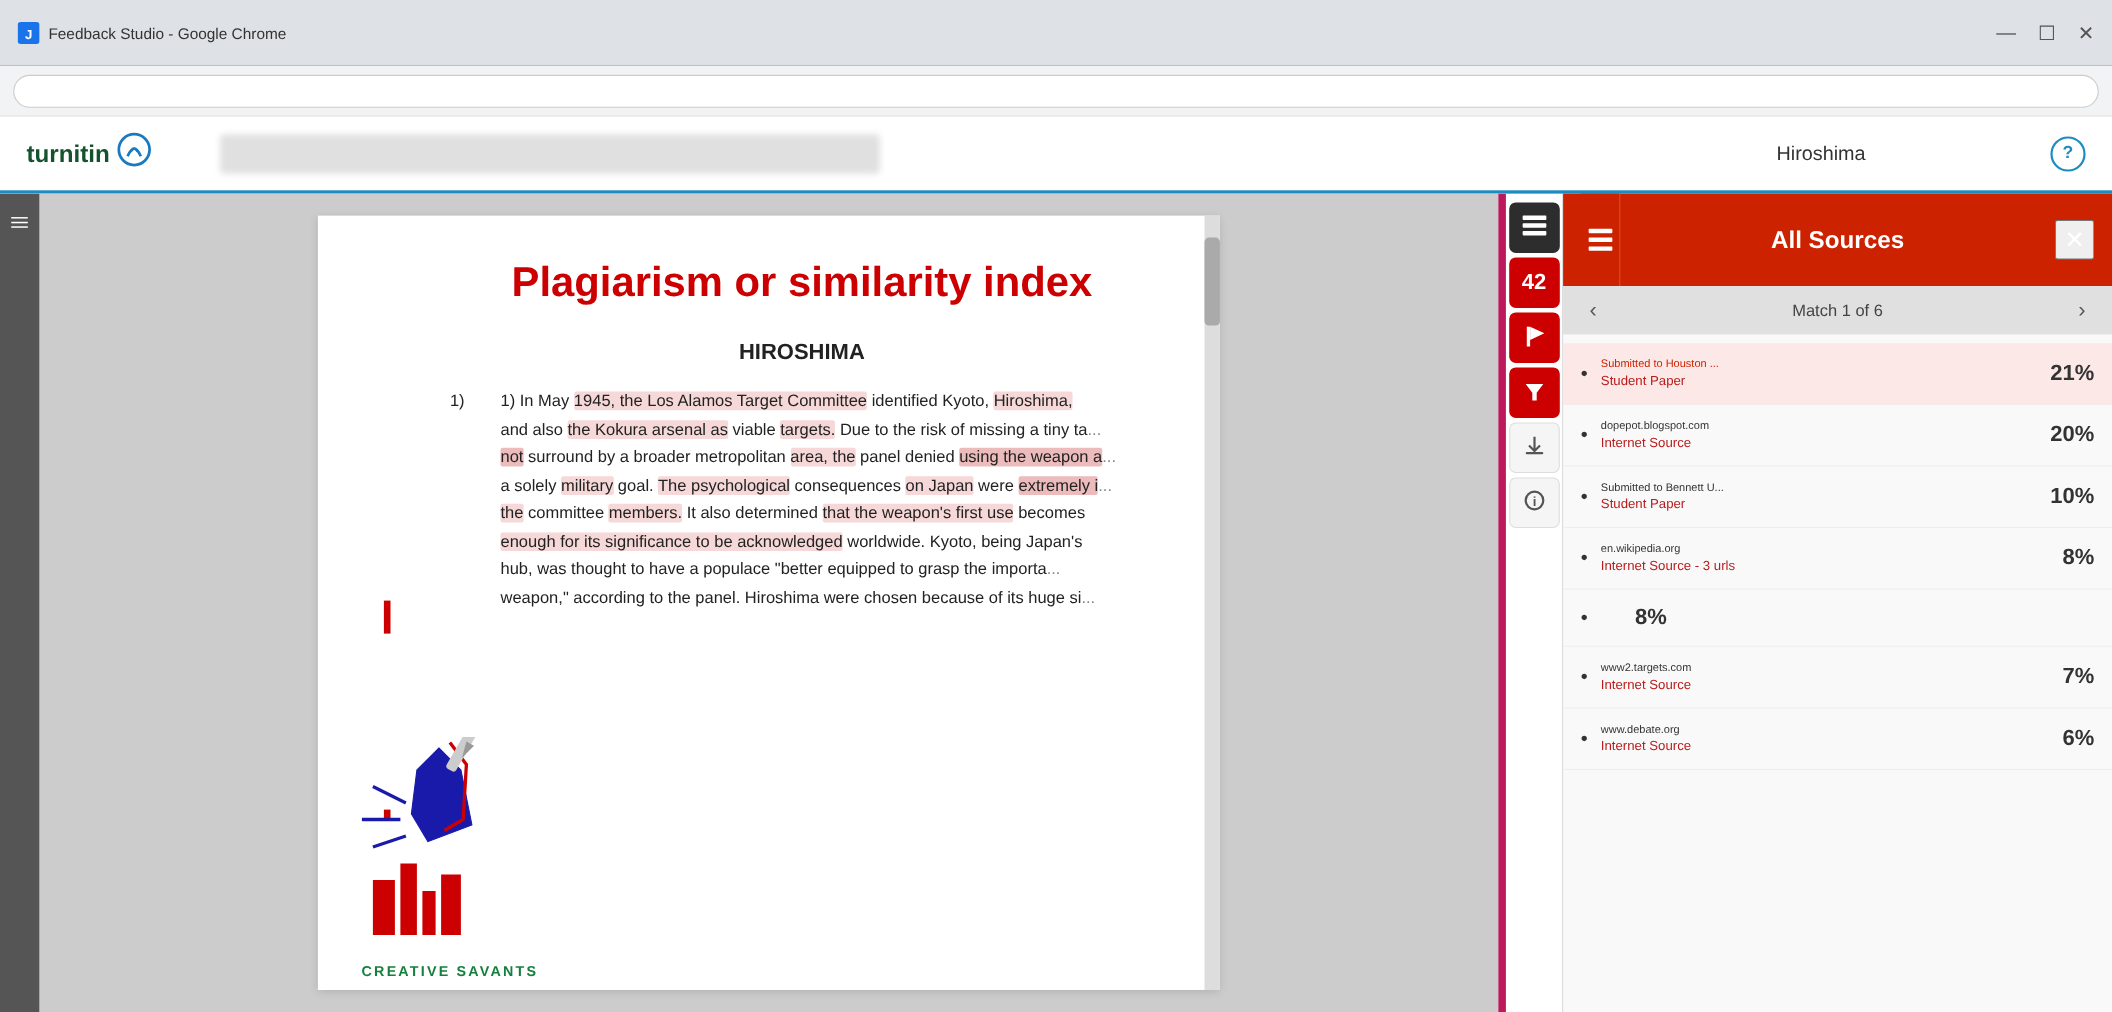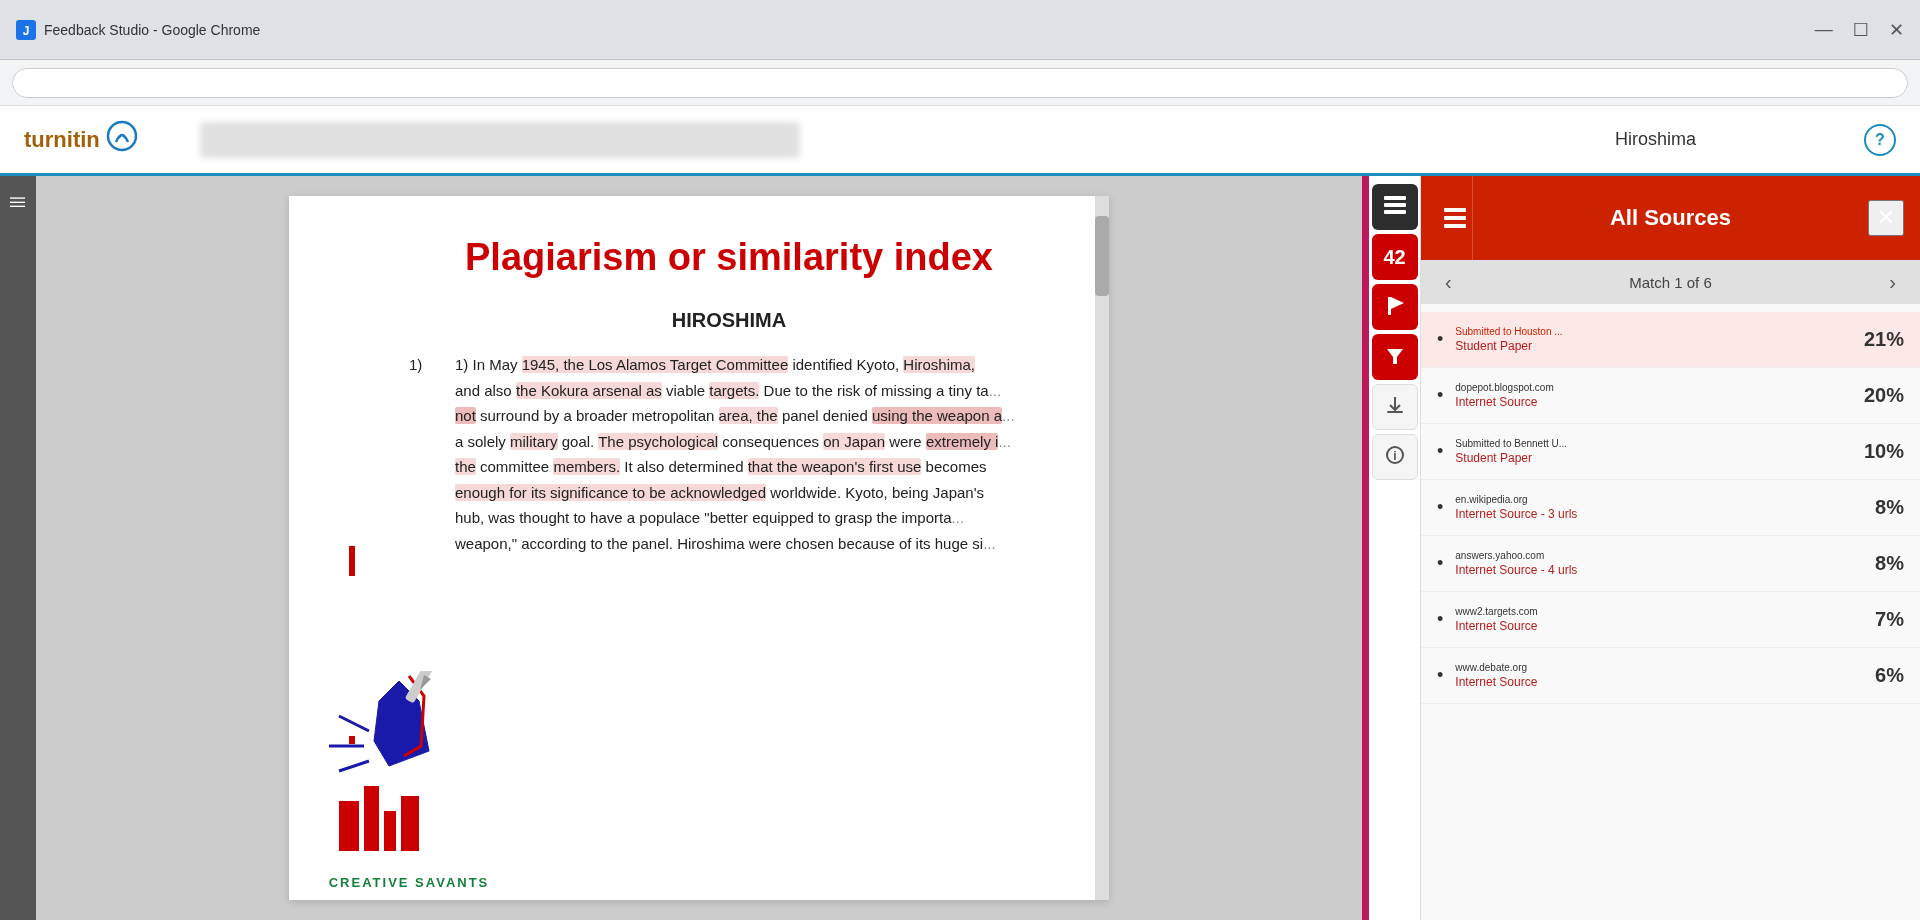--- a/index.html
+++ b/index.html
@@ -66,21 +66,21 @@
       position: relative;
     }
     .turnitin-logo {
       display: flex;
       align-items: center;
       gap: 6px;
     }
     .turnitin-text {
       font-size: 22px;
       font-weight: bold;
-      color: #a16207;
+      color: #14532d;
     }
     .turnitin-icon {
       font-size: 28px;
       color: #1a7abf;
     }
     .doc-title {
       margin-left: auto;
       font-size: 18px;
       color: #333;
       margin-right: 200px;
@@ -609,24 +609,20 @@
         <div class="source-item">
           <span class="source-bullet">•</span>
           <div class="source-info">
             <div class="source-name dark">en.wikipedia.org</div>
             <div class="source-type">Internet Source - 3 urls</div>
           </div>
           <div class="source-percent">8%</div>
         </div>
         <div class="source-item">
           <span class="source-bullet">•</span>
-          <div class="source-info">
-            <div class="source-name dark">answers.yahoo.com</div>
-            <div class="source-type">Internet Source - 4 urls</div>
-          </div>
           <div class="source-percent">8%</div>
         </div>
         <div class="source-item">
           <span class="source-bullet">•</span>
           <div class="source-info">
             <div class="source-name dark">www2.targets.com</div>
             <div class="source-type">Internet Source</div>
           </div>
           <div class="source-percent">7%</div>
         </div>

